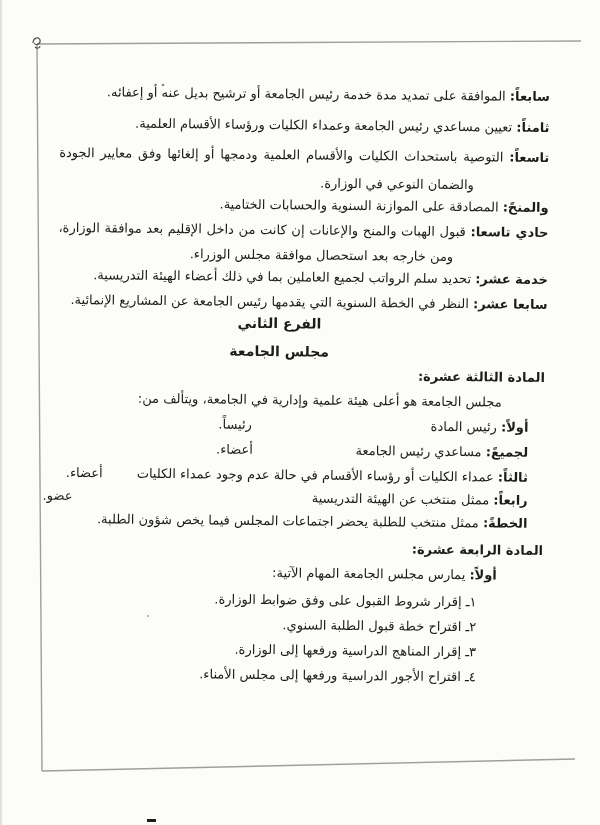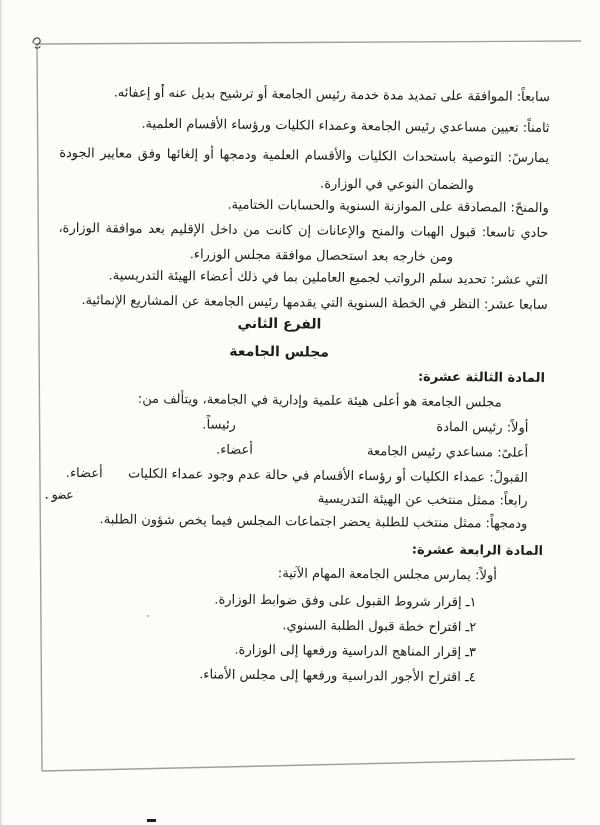--- a/index.html
+++ b/index.html
@@ -15,36 +15,36 @@
     background:linear-gradient(to right,rgba(110,110,104,.28),rgba(255,255,255,0));}
   
   .frame-svg{position:absolute;left:0;top:0;pointer-events:none;}
   
   .doc{
     position:absolute;top:84px;right:50px;left:42px;
     font-size:13px;line-height:25px;
     transform:rotate(.6deg);transform-origin:top right;
   }
   .line{position:relative;white-space:nowrap;text-align:right;height:25px;}
-  .lead{font-weight:normal;}
+  .lead{font-weight:bold;}
   .stretch{white-space:normal;text-align:justify;text-align-last:justify;padding-left:18px;}
   .cont-a{padding-right:75px;}
   .cont-b{padding-right:95px;}
   .article{font-weight:bold;padding-right:2px;}
   .para{padding-right:45px;}
   .member{padding-right:18px;}
   .sub{padding-right:48px;}
   .duty{padding-right:68px;}
   .l-head{font-weight:bold;text-align:center;font-size:14px;white-space:nowrap;
     transform:translateX(-14px);}
   .role{position:absolute;top:0;font-weight:normal;}
-  .role-a{left:164px;}
+  .role-a{left:180px;}
   .role-b{left:178px;}
   .role-c{left:28px;}
-  .role-d{left:5px;font-family:Liberation Mono, monospace;}
+  .role-d{left:5px;}
   .mt6{margin-top:6px;} .mt5{margin-top:5px;} .mt3{margin-top:3px;} .mt2{margin-top:2px;}
   .mtm2{margin-top:-2px;} .mtm3{margin-top:-3px;}
 </style>
 </head>
 <body>
 
 <div class="scan-edge"></div>
 
 <svg class="frame-svg" width="600" height="825" viewBox="0 0 600 825">
   <line x1="37" y1="44" x2="581" y2="41" stroke-width="1.4" opacity="0.85" stroke="#8f8f8a"></line>
@@ -55,51 +55,51 @@
   <circle cx="163" cy="85" r="1.3" opacity="0.7" fill="#555550"></circle>
   <circle cx="148" cy="616" r="1.1" opacity="0.5" fill="#555550"></circle>
 </svg>
 
 <div class="doc">
 
   <div class="line"><span class="lead">سابعاً:</span> <span>الموافقة على تمديد مدة خدمة رئيس الجامعة أو ترشيح بديل عنه أو إعفائه.</span></div>
 
   <div class="line mt6"><span class="lead">ثامناً:</span> <span>تعيين مساعدي رئيس الجامعة وعمداء الكليات ورؤساء الأقسام العلمية.</span></div>
 
-  <div class="line stretch mt5"><span class="lead">يمارسً:</span> <span>التوصية باستحداث الكليات والأقسام العلمية ودمجها أو إلغائها وفق معايير الجودة</span></div>
+  <div class="line stretch mt5"><span class="lead">تاسعاً:</span> <span>التوصية باستحداث الكليات والأقسام العلمية ودمجها أو إلغائها وفق معايير الجودة</span></div>
 
   <div class="line cont-a mt3"><span>والضمان النوعي في الوزارة.</span></div>
 
   <div class="line mtm3"><span class="lead">والمنحً:</span> <span>المصادقة على الموازنة السنوية والحسابات الختامية.</span></div>
 
   <div class="line stretch"><span class="lead">حادي تاسعا:</span> <span>قبول الهبات والمنح والإعانات إن كانت من داخل الإقليم بعد موافقة الوزارة،</span></div>
 
   <div class="line cont-b"><span>ومن خارجه بعد استحصال موافقة مجلس الوزراء.</span></div>
 
-  <div class="line mtm3"><span class="lead">التي عشر:</span> <span>تحديد سلم الرواتب لجميع العاملين بما في ذلك أعضاء الهيئة التدريسية.</span></div>
+  <div class="line mtm3"><span class="lead">خدمة عشر:</span> <span>تحديد سلم الرواتب لجميع العاملين بما في ذلك أعضاء الهيئة التدريسية.</span></div>
 
   <div class="line"><span class="lead">سابعا عشر:</span> <span>النظر في الخطة السنوية التي يقدمها رئيس الجامعة عن المشاريع الإنمائية.</span></div>
 
   <div class="line l-head mtm3">الفرع الثاني</div>
 
   <div class="line l-head mt3">مجلس الجامعة</div>
 
   <div class="line article mtm2">المادة الثالثة عشرة:</div>
 
   <div class="line para">مجلس الجامعة هو أعلى هيئة علمية وإدارية في الجامعة، ويتألف من:</div>
 
   <div class="line member"><span class="lead">أولاً:</span> <span>رئيس المادة</span><span class="role role-a">رئيساً.</span></div>
 
-  <div class="line member"><span class="lead">أعلىً:</span> <span>مساعدي رئيس الجامعة</span><span class="role role-b">أعضاء.</span></div>
+  <div class="line member"><span class="lead">لجميعً:</span> <span>مساعدي رئيس الجامعة</span><span class="role role-b">أعضاء.</span></div>
 
-  <div class="line member"><span class="lead">القبولً:</span> <span>عمداء الكليات أو رؤساء الأقسام في حالة عدم وجود عمداء الكليات</span><span class="role role-c">أعضاء.</span></div>
+  <div class="line member"><span class="lead">ثالثاً:</span> <span>عمداء الكليات أو رؤساء الأقسام في حالة عدم وجود عمداء الكليات</span><span class="role role-c">أعضاء.</span></div>
 
   <div class="line member mtm2"><span class="lead">رابعاً:</span> <span>ممثل منتخب عن الهيئة التدريسية</span><span class="role role-d">عضو.</span></div>
 
-  <div class="line member mtm2"><span class="lead">ودمجهاً:</span> <span>ممثل منتخب للطلبة يحضر اجتماعات المجلس فيما يخص شؤون الطلبة.</span></div>
+  <div class="line member mtm2"><span class="lead">الخطةً:</span> <span>ممثل منتخب للطلبة يحضر اجتماعات المجلس فيما يخص شؤون الطلبة.</span></div>
 
   <div class="line article mt2">المادة الرابعة عشرة:</div>
 
   <div class="line sub"><span class="lead">أولاً:</span> <span>يمارس مجلس الجامعة المهام الآتية:</span></div>
 
   <div class="line duty mt2">١ـ إقرار شروط القبول على وفق ضوابط الوزارة.</div>
 
   <div class="line duty">٢ـ اقتراح خطة قبول الطلبة السنوي.</div>
 
   <div class="line duty">٣ـ إقرار المناهج الدراسية ورفعها إلى الوزارة.</div>

